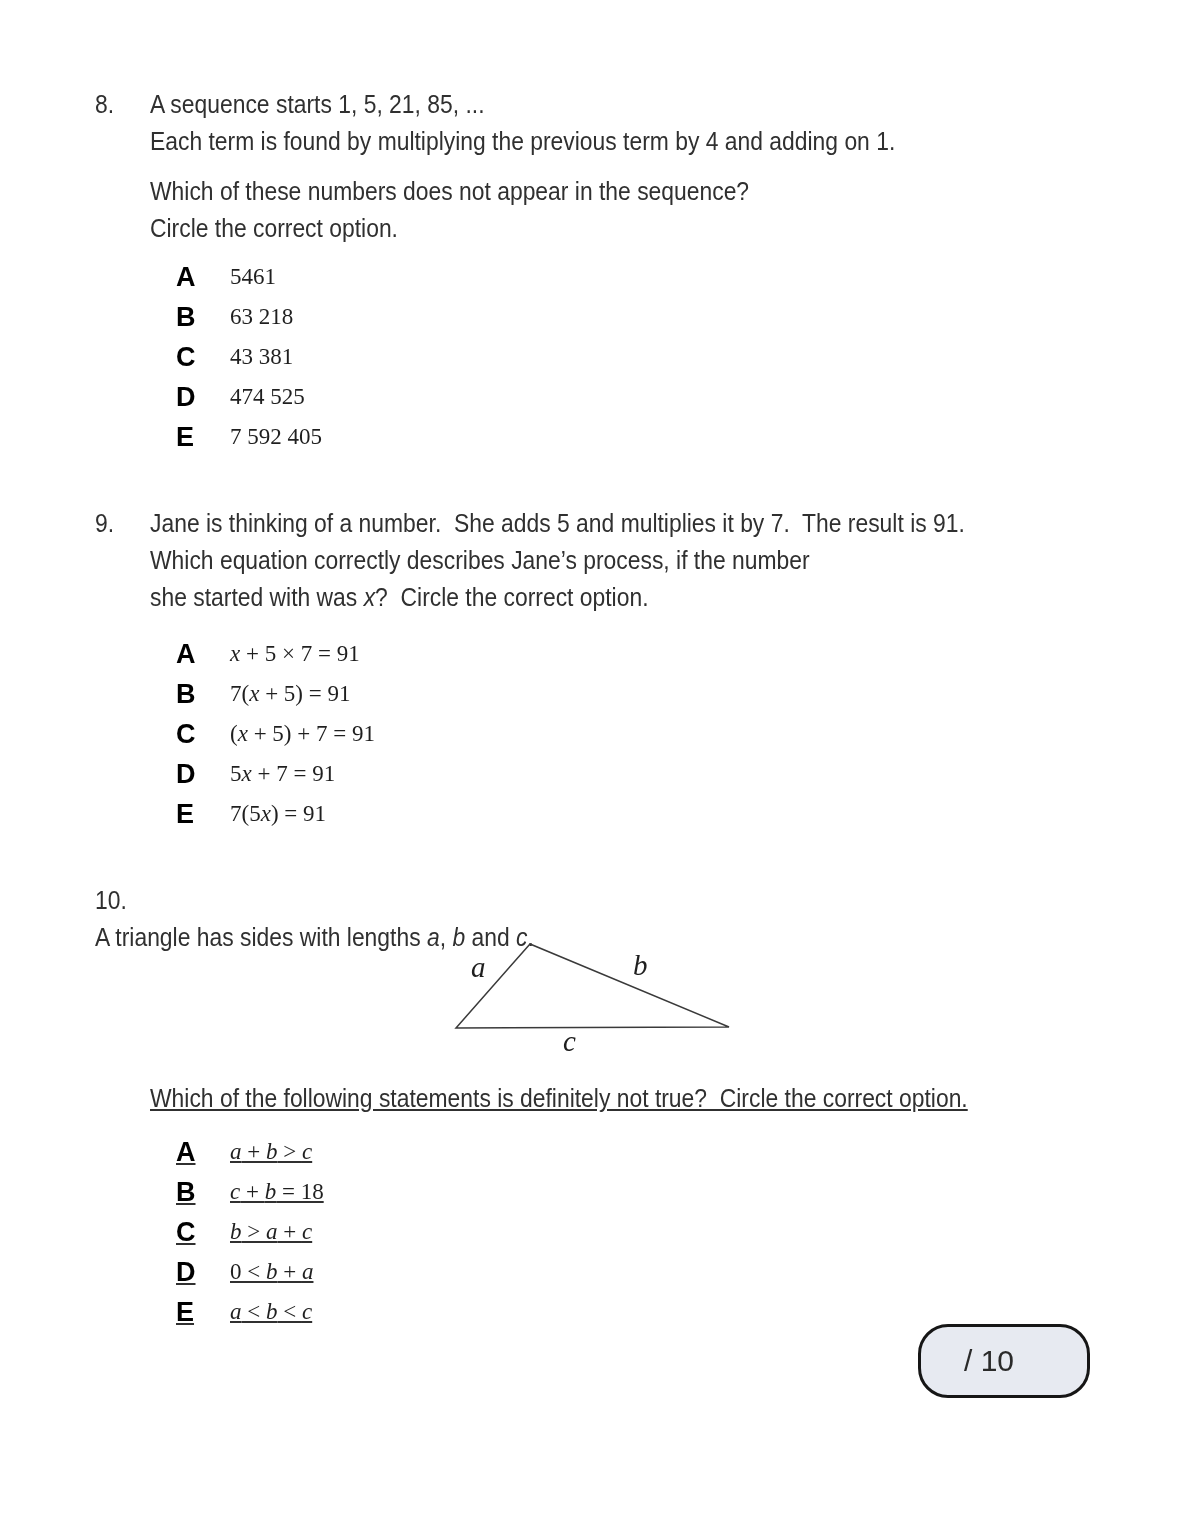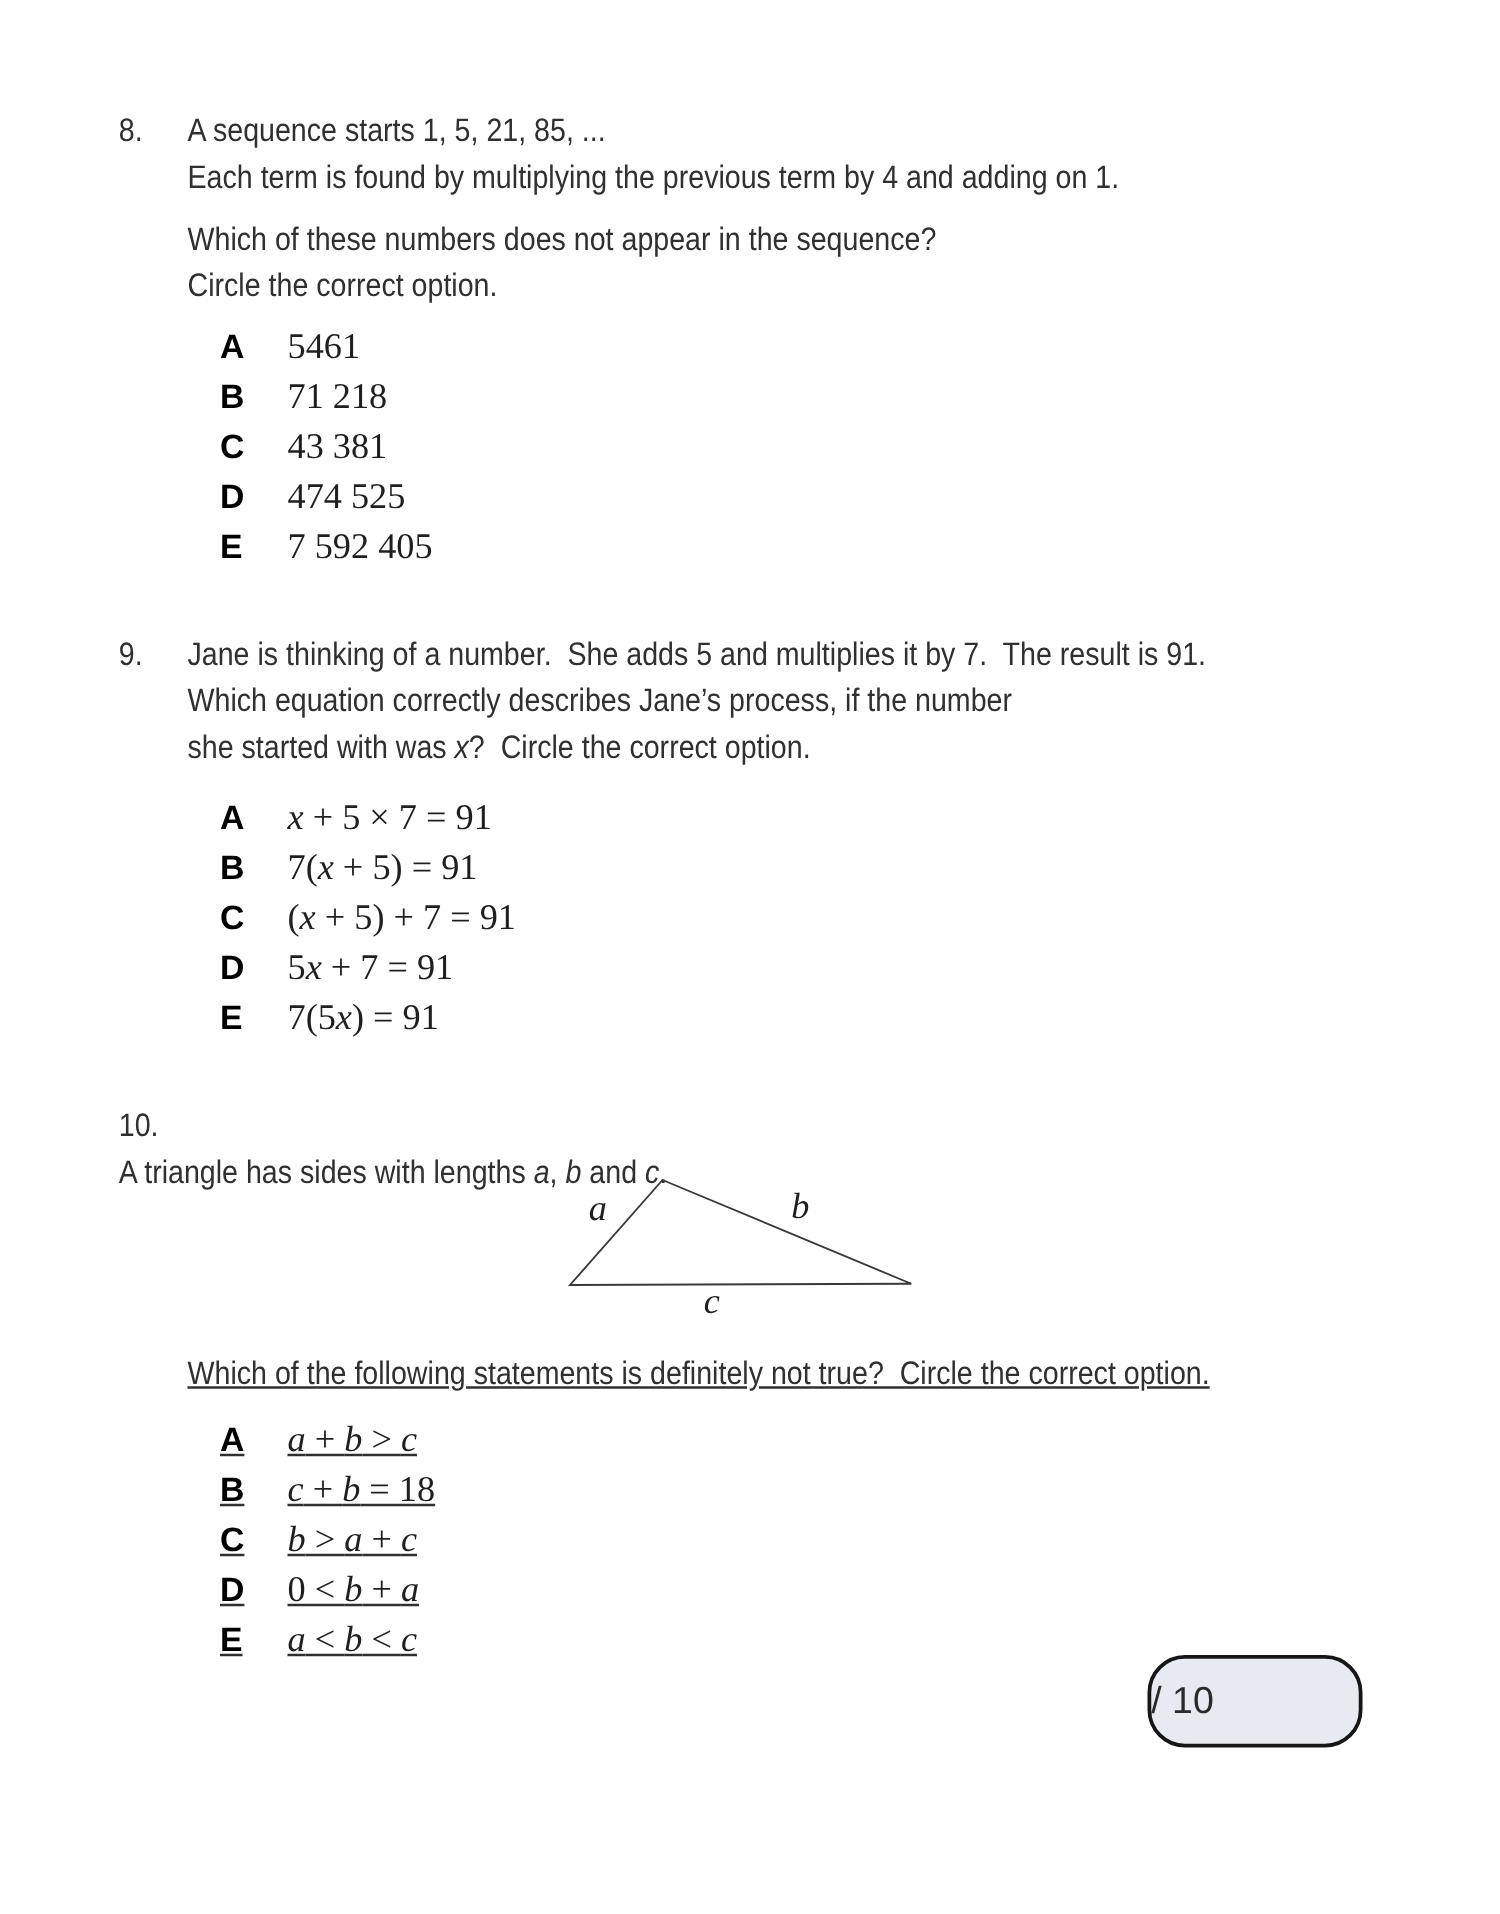--- a/index.html
+++ b/index.html
@@ -37,21 +37,21 @@
   .opt .letter {
     margin-left: 26px;
     width: 54px;
     flex: none;
     font-weight: bold;
     font-size: 27px;
     color: #000000;
   }
   .opt .val {
     font-family: "Liberation Serif", serif;
-    font-size: 29px;
+    font-size: 23px;
     color: #1f1f1f;
     white-space: pre;
   }
   .figure { position: absolute; left: 445px; top: 933px; width: 300px; height: 125px; }
   .figure svg { position: absolute; left: 0; top: 0; }
   .fig-label {
     position: absolute;
     font-family: "Liberation Serif", serif;
     font-size: 29px;
     color: #1f1f1f;
@@ -61,21 +61,21 @@
     left: 918px;
     top: 1324px;
     width: 172px;
     height: 74px;
     box-sizing: border-box;
     border: 3px solid #161616;
     border-radius: 30px;
     background: #e7eaf1;
     display: flex;
     align-items: center;
-    justify-content: flex-start;
+    justify-content: center;
     padding-right: 30px;
     font-size: 30px;
     color: #2a2a2a;
   }
   .footer {
     position: absolute;
     left: 0;
     top: 1480px;
     width: 1200px;
     height: 36px;
@@ -118,21 +118,21 @@
       <p class="qline">Each term is found by multiplying the previous term by 4 and adding on 1.</p>
       <p class="qline gap">Which of these numbers does not appear in the sequence?</p>
       <p class="qline">Circle the correct option.</p>
       <ul class="options">
         <li class="opt">
           <span class="letter">A</span>
           <span class="val">5461</span>
         </li>
         <li class="opt">
           <span class="letter">B</span>
-          <span class="val">71 218</span>
+          <span class="val">63 218</span>
         </li>
         <li class="opt">
           <span class="letter">C</span>
           <span class="val">43 381</span>
         </li>
         <li class="opt">
           <span class="letter">D</span>
           <span class="val">474 525</span>
         </li>
         <li class="opt">

